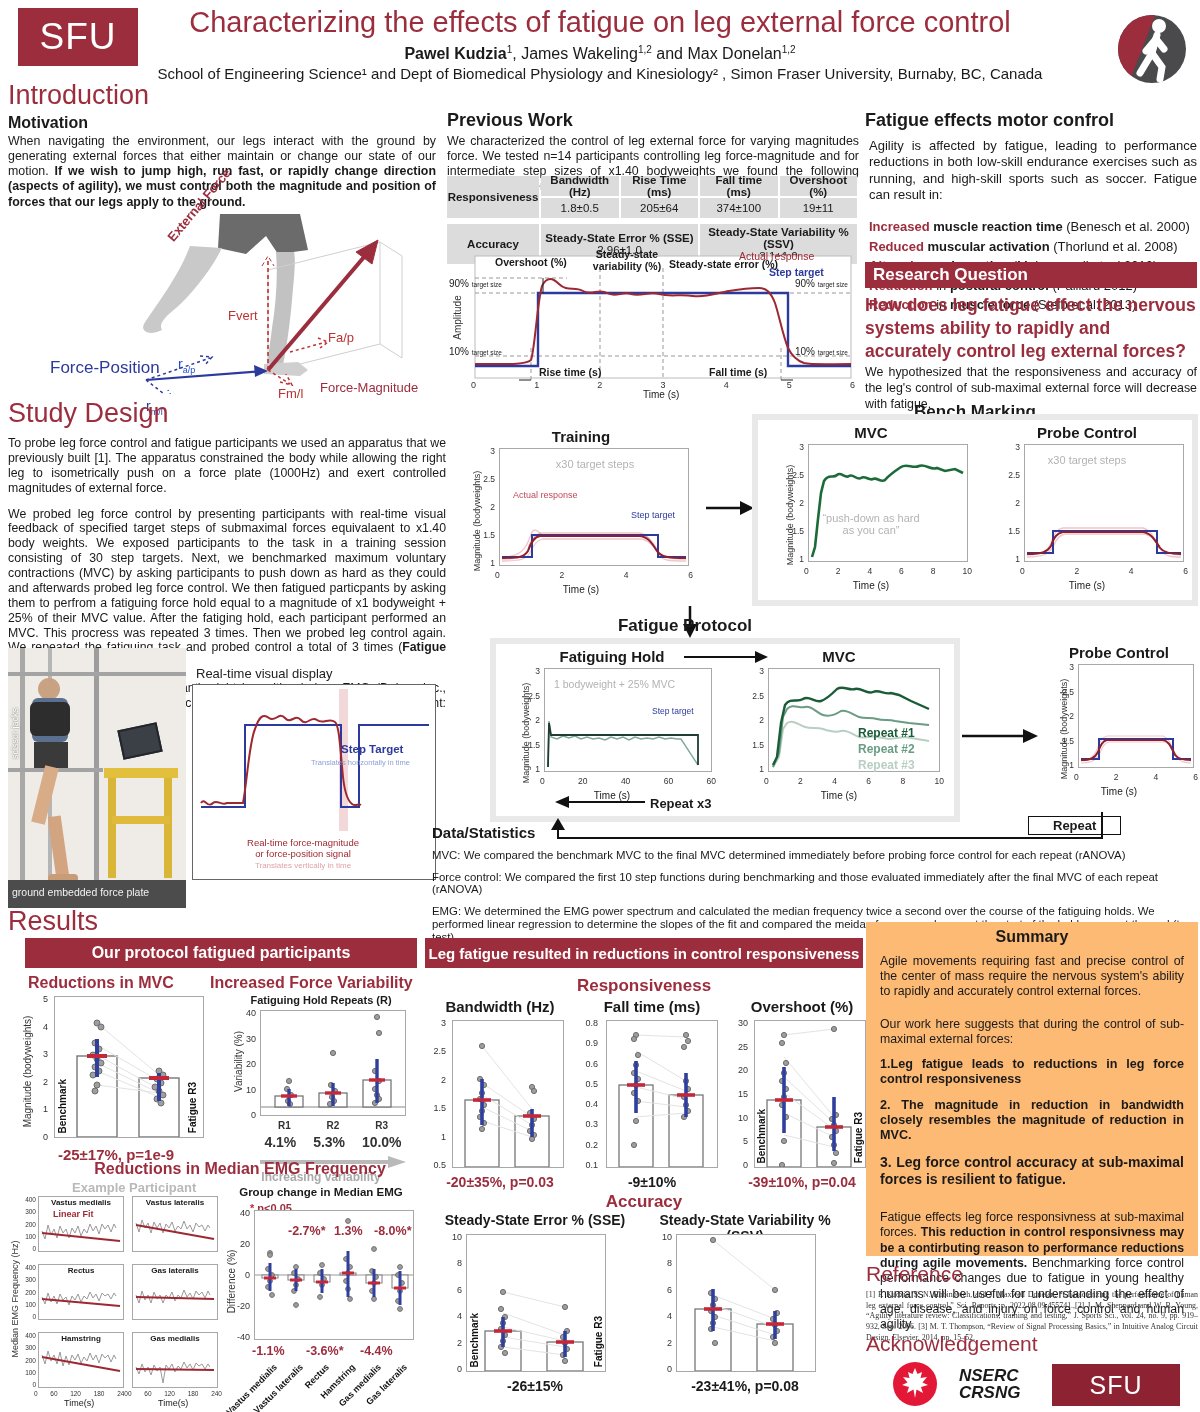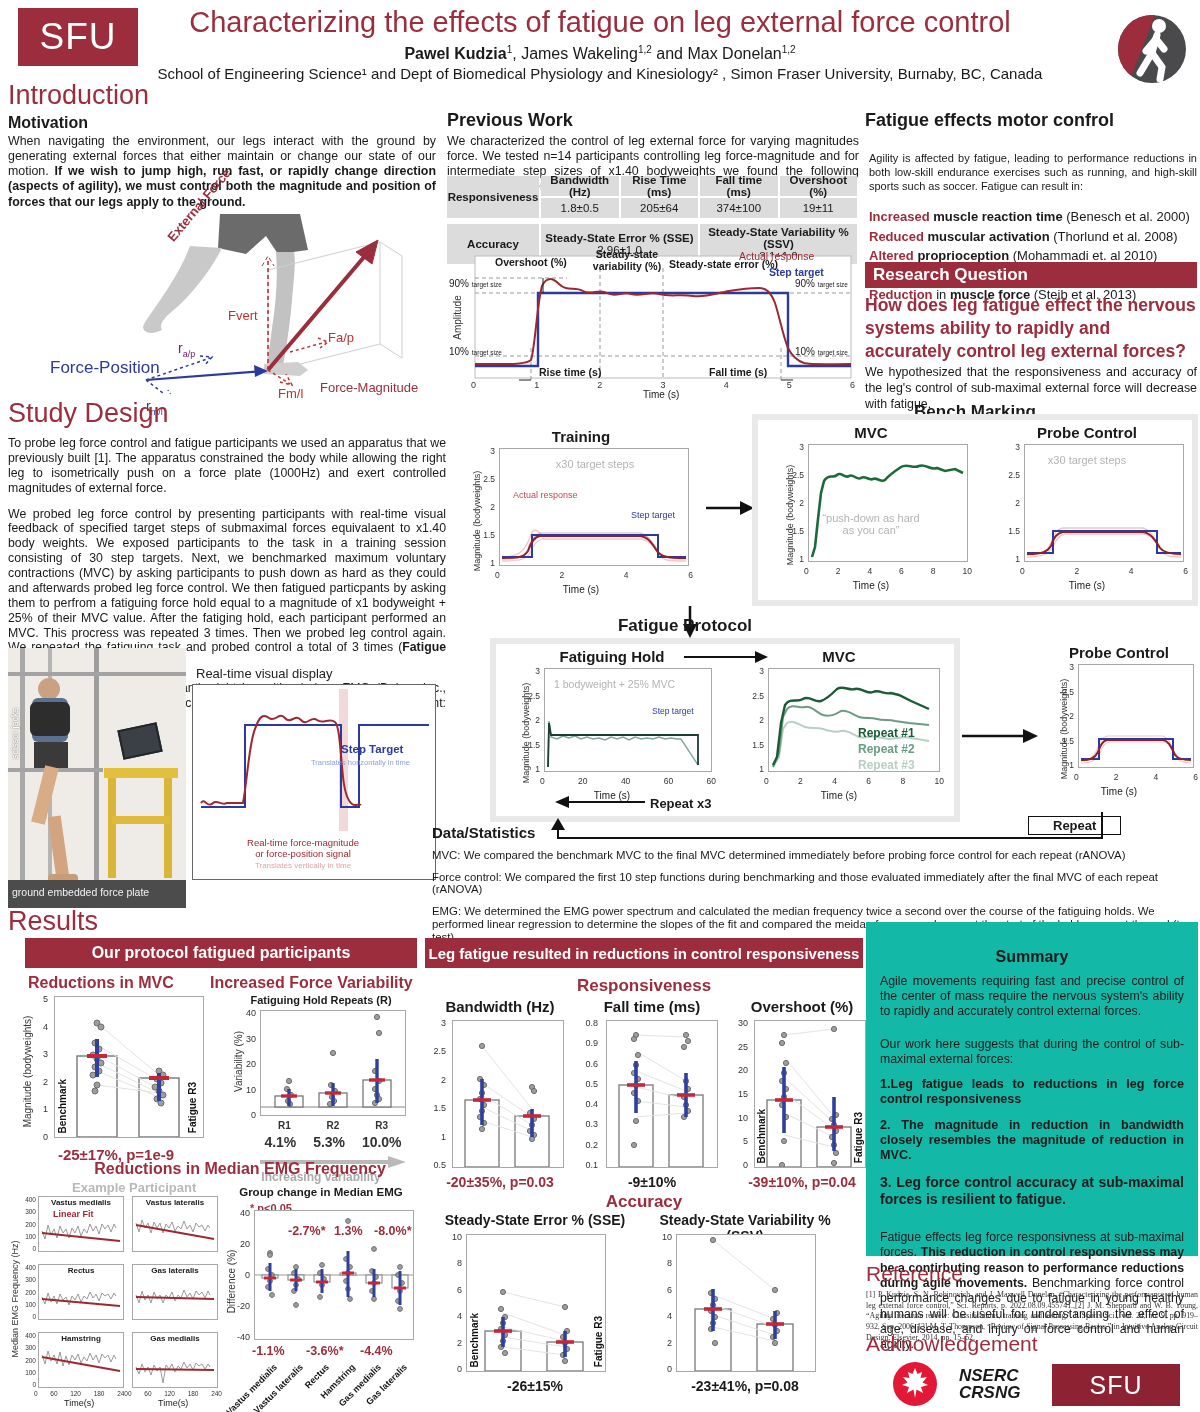--- a/index.html
+++ b/index.html
@@ -116,21 +116,21 @@
             <polyline points="112,186 124,189 118,178"></polyline>
         </g>
       </g>
     </svg>
     <div class="ann" style="left:120px;top:20px;color:#9b2d3d;font-weight:bold;font-size:13px;transform:rotate(-50deg);transform-origin:left">External Force</div>
     <div class="ann" style="left:178px;top:96px;color:#b33;font-size:13px">Fvert</div>
     <div class="ann" style="left:278px;top:118px;color:#b33;font-size:13px">Fa/p</div>
     <div class="ann" style="left:228px;top:174px;color:#b33;font-size:13px">Fm/l</div>
     <div class="ann" style="left:0px;top:146px;color:#2b3a9c;font-size:17px">Force-Position</div>
     <div class="ann" style="left:270px;top:168px;color:#9b2d3d;font-size:13px">Force-Magnitude</div>
-    <div class="ann" style="left:128px;top:128px;color:#701a75;font-size:14px"><span>r</span><sub style="font-size:9px">a/p</sub></div>
+    <div class="ann" style="left:128px;top:144px;color:#1d4ed8;font-size:14px"><span>r</span><sub style="font-size:9px">a/p</sub></div>
     <div class="ann" style="left:96px;top:186px;color:#2b3a9c;font-size:14px"><span>r</span><sub style="font-size:9px">m/l</sub></div>
   </div>
 
   <div class="abs" style="left:447px;top:110px;width:412px">
     <div class="b" style="font-size:18px">Previous Work</div>
     <div class="jt" style="font-size:12.4px;line-height:1.22;margin-top:3px">We characterized the control of leg external force for varying magnitudes force. We tested n=14 participants controlling leg force-magnitude and for intermediate step sizes of x1.40 bodyweights we found the following control parameters:</div>
   </div>
   <div class="tbl" style="left:447px;top:176px;width:410px;grid-template-columns:92px repeat(4,1fr);grid-auto-rows:20px">
     <div class="b" style="grid-row:1/3">Responsiveness</div>
     <div class="b">Bandwidth (Hz)</div>
@@ -193,21 +193,21 @@
         <span>3</span>
         <span>4</span>
         <span>5</span>
         <span>6</span>
       </div>
     <div class="ann" style="left:196px;top:141px;font-size:10px">Time (s)</div>
   </div>
 
   <div class="abs" style="left:865px;top:110px;width:332px">
     <div class="b" style="font-size:18px">Fatigue effects motor confrol</div>
-    <div class="jt" style="font-size:11px;line-height:1.25;margin-top:21px;padding-left:4px">Agility is affected by fatigue, leading to performance reductions in both low-skill endurance exercises such as running, and high-skill sports such as soccer. Fatigue can result in:</div>
+    <div class="jt" style="font-size:13px;line-height:1.25;margin-top:7px;padding-left:4px">Agility is affected by fatigue, leading to performance reductions in both low-skill endurance exercises such as running, and high-skill sports such as soccer. Fatigue can result in:</div>
     <div style="margin-top:14px;font-size:13px;line-height:1.5;padding-left:4px">
       <div><span class="b maroon">Increased</span><span></span><span class="b"> muscle reaction time </span><span>(Benesch et al. 2000)</span></div>
       <div><span class="b maroon">Reduced</span><span></span><span class="b"> muscular activation </span><span> (Thorlund et al. 2008)</span></div>
       <div><span class="b maroon">Altered</span><span></span><span class="b"> proprioception </span><span>(Mohammadi et. al 2010)</span></div>
       <div><span class="b maroon">Reduction</span><span> in </span><span class="b">postural control </span><span>(Paillard 2012)</span></div>
       <div><span class="b maroon">Reduction</span><span> in </span><span class="b">muscle force </span><span>(Steib et al. 2013)</span></div>
     </div>
   </div>
   <div class="banner" style="left:865px;top:262px;width:332px;height:26px;font-size:17px;justify-content:flex-start;padding-left:8px">Research Question</div>
   <div class="abs b maroon" style="left:865px;top:294px;width:332px;font-size:17.5px;line-height:1.3">How does leg fatigue effect the nervous systems ability to rapidly and accurately control leg external forces?</div>
@@ -1041,21 +1041,21 @@
         </g>
         <line x1="36" y1="54" x2="36" y2="96" stroke="#2f3f9e" stroke-width="3.6"></line>
         <line x1="98" y1="76" x2="98" y2="104" stroke="#2f3f9e" stroke-width="3.6"></line>
         <line x1="27" y1="74" x2="45" y2="74" stroke="#c4273a" stroke-width="3.6"></line>
         <line x1="89" y1="89" x2="107" y2="89" stroke="#c4273a" stroke-width="3.6"></line>
       </svg>
     </div>
     <div class="stat" style="left:0;top:166px;width:194px;font-size:14px">-23±41%, p=0.08</div>
   </div>
 
-  <div class="abs" style="left:866px;top:922px;width:332px;height:334px;background:#14b8a6;padding:26px 14px">
+  <div class="abs" style="left:866px;top:922px;width:332px;height:334px;background:#fdba74;padding:6px 14px">
     <div class="b ctr" style="font-size:16px">Summary</div>
     <div class="jt" style="font-size:12.3px;line-height:1.22;margin-top:8px">Agile movements requiring fast and precise control of the center of mass require the nervous system's ability to rapidly and accurately control external forces.</div>
     <div class="jt" style="font-size:12.3px;line-height:1.22;margin-top:18px">Our work here suggests that during the control of sub-maximal external forces:</div>
     <div class="jt b" style="font-size:12.6px;line-height:1.22;margin-top:10px">1.Leg fatigue leads to reductions in leg force control responsiveness</div>
     <div class="jt b" style="font-size:12.6px;line-height:1.22;margin-top:10px">2. The magnitude in reduction in bandwidth closely resembles the magnitude of reduction in MVC.</div>
     <div class="jt b" style="font-size:14px;line-height:1.22;margin-top:10px">3. Leg force control accuracy at sub-maximal forces is resilient to fatigue.</div>
     <div class="jt" style="font-size:12.3px;line-height:1.25;margin-top:22px">
       <span>Fatigue effects leg force responsivness at sub-maximal forces. </span><span class="b">This reduction in control responsivness may be a contirbuting reason to performance reductions during agile movements. </span><span>Benchmarking force control performance changes due to fatigue in young healthy humans will be useful for understanding the effect of age, disease, and injury on force control and human agility.</span>
     </div>
   </div>

